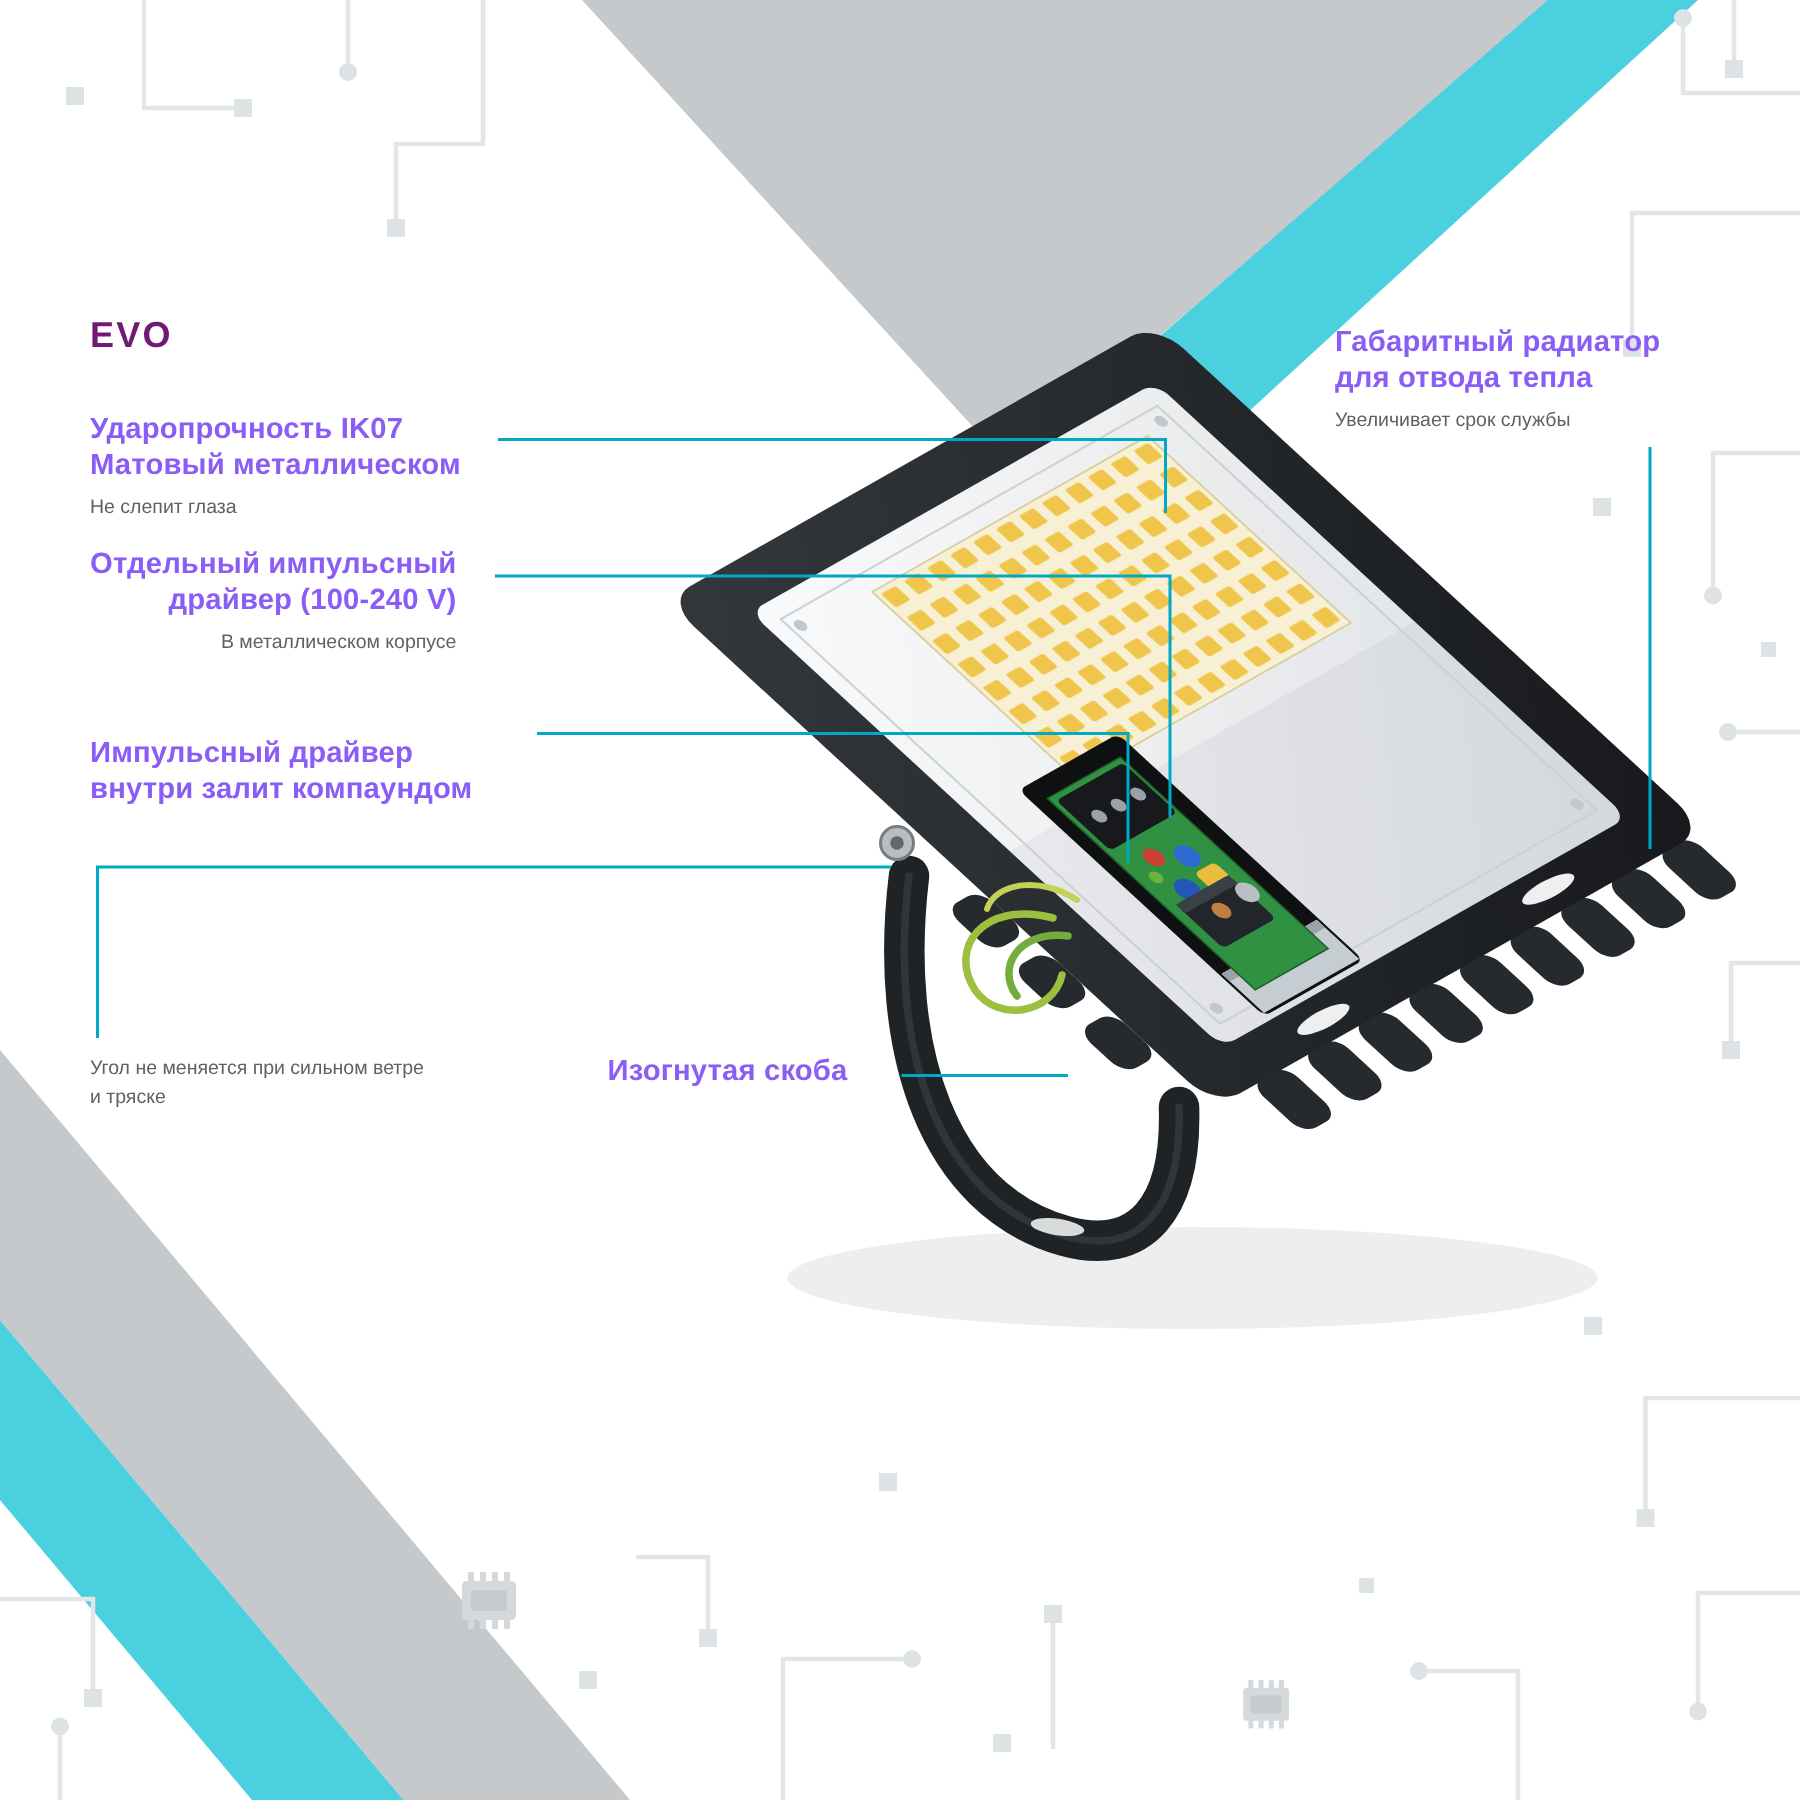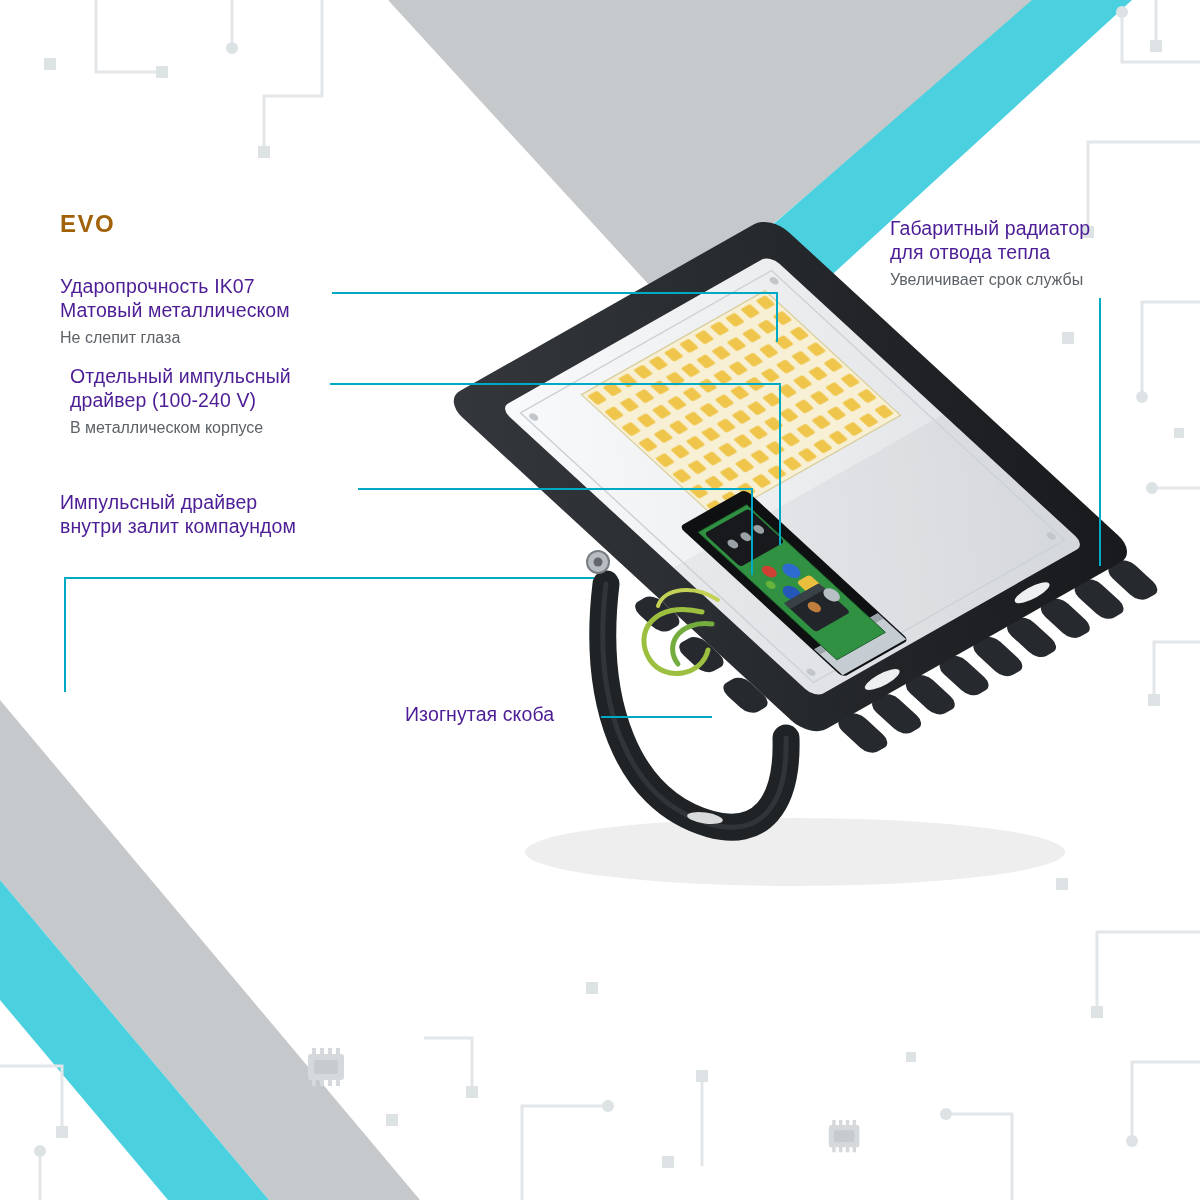--- a/index.html
+++ b/index.html
@@ -3,33 +3,33 @@
 <meta charset="utf-8">
 <style>
   html,body{margin:0;padding:0;background:#ffffff;}
   .canvas{
     position:relative;width:1200px;height:1200px;overflow:hidden;
     background:#ffffff;font-family:"Liberation Sans",sans-serif;
   }
   .canvas svg{position:absolute;left:0;top:0;}
   .brand{
     position:absolute;left:60px;top:210px;
-    font-weight:700;font-size:24px;letter-spacing:1.5px;color:#a16207;
+    font-weight:700;font-size:24px;letter-spacing:1.5px;color:#701a75;
   }
   .ann{position:absolute;}
   .ann .t{
-    font-weight:400;font-size:19.5px;line-height:24px;color:#4c1d95;
+    font-weight:700;font-size:19.5px;line-height:24px;color:#8b5cf6;
     white-space:pre-line;letter-spacing:0.1px;
   }
   .ann .b{
-    font-weight:400;font-size:16px;line-height:19px;color:#5c6267;
+    font-weight:400;font-size:13px;line-height:19px;color:#5c6267;
     white-space:pre-line;margin-top:6px;
   }
   .a1{left:60px;top:274px;}
-  .a2{left:70px;top:364px;}
+  .a2{left:60px;top:364px;text-align:right;}
   .a3{left:60px;top:450px;margin-top:40px;}
   .a4{left:60px;top:696px;}
   .a5{left:405px;top:702px;}
   .a6{left:890px;top:216px;}
 </style>
 </head>
 <body>
 
 <div class="canvas">
 
@@ -233,20 +233,22 @@
 драйвер (100-240 V)</div>
   <div class="b">В металлическом корпусе</div>
 </div>
 
 <div class="ann a3">
   <div class="t">Импульсный драйвер
 внутри залит компаундом</div>
 </div>
 
 <div class="ann a4">
+  <div class="b">Угол не меняется при сильном ветре
+и тряске</div>
 </div>
 
 <div class="ann a5">
   <div class="t">Изогнутая скоба</div>
 </div>
 
 <div class="ann a6">
   <div class="t">Габаритный радиатор
 для отвода тепла</div>
   <div class="b">Увеличивает срок службы</div>

